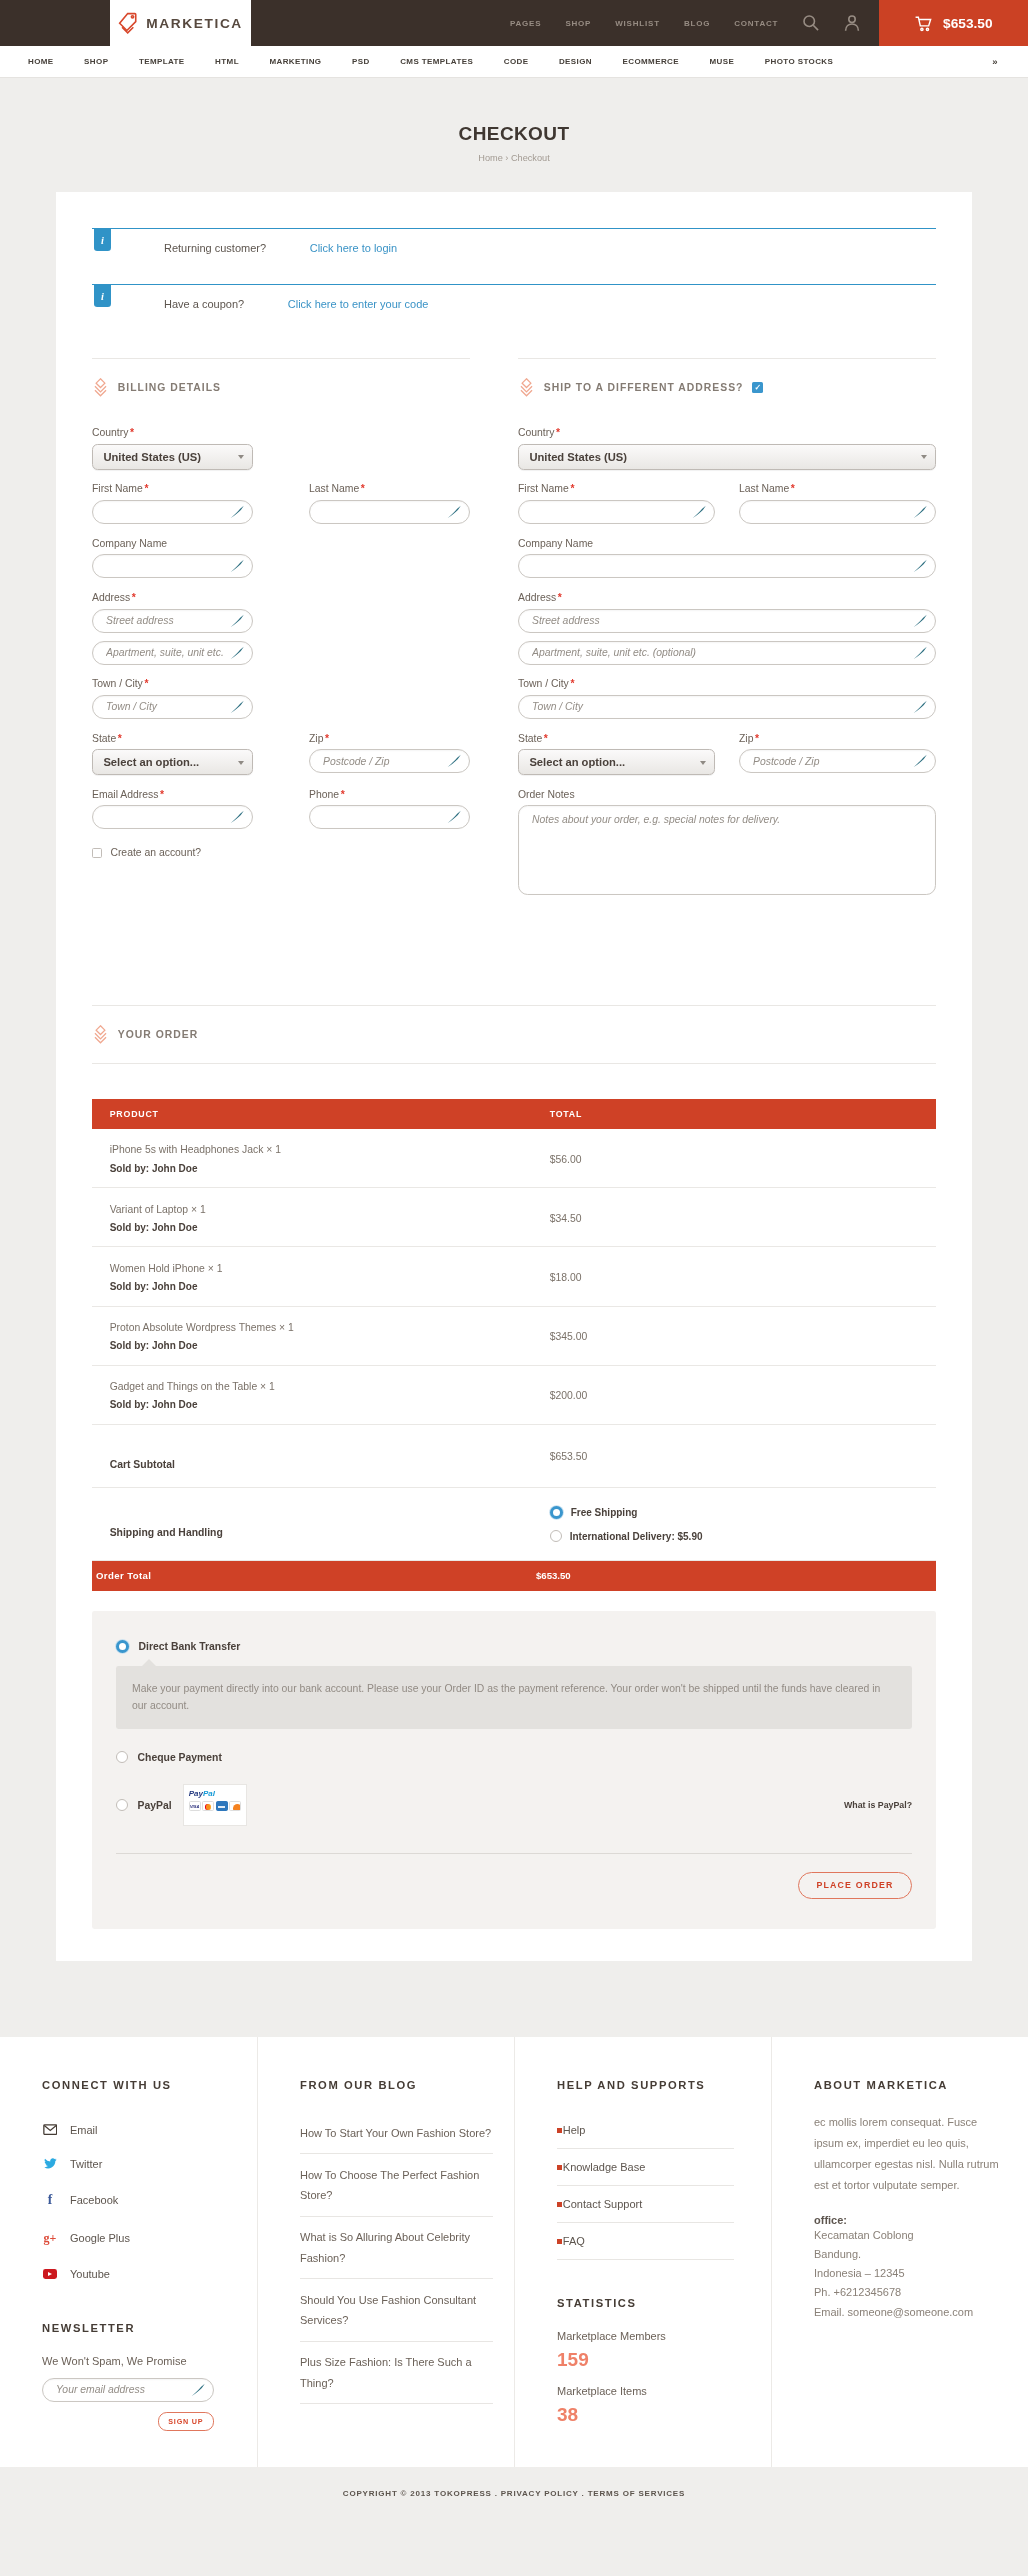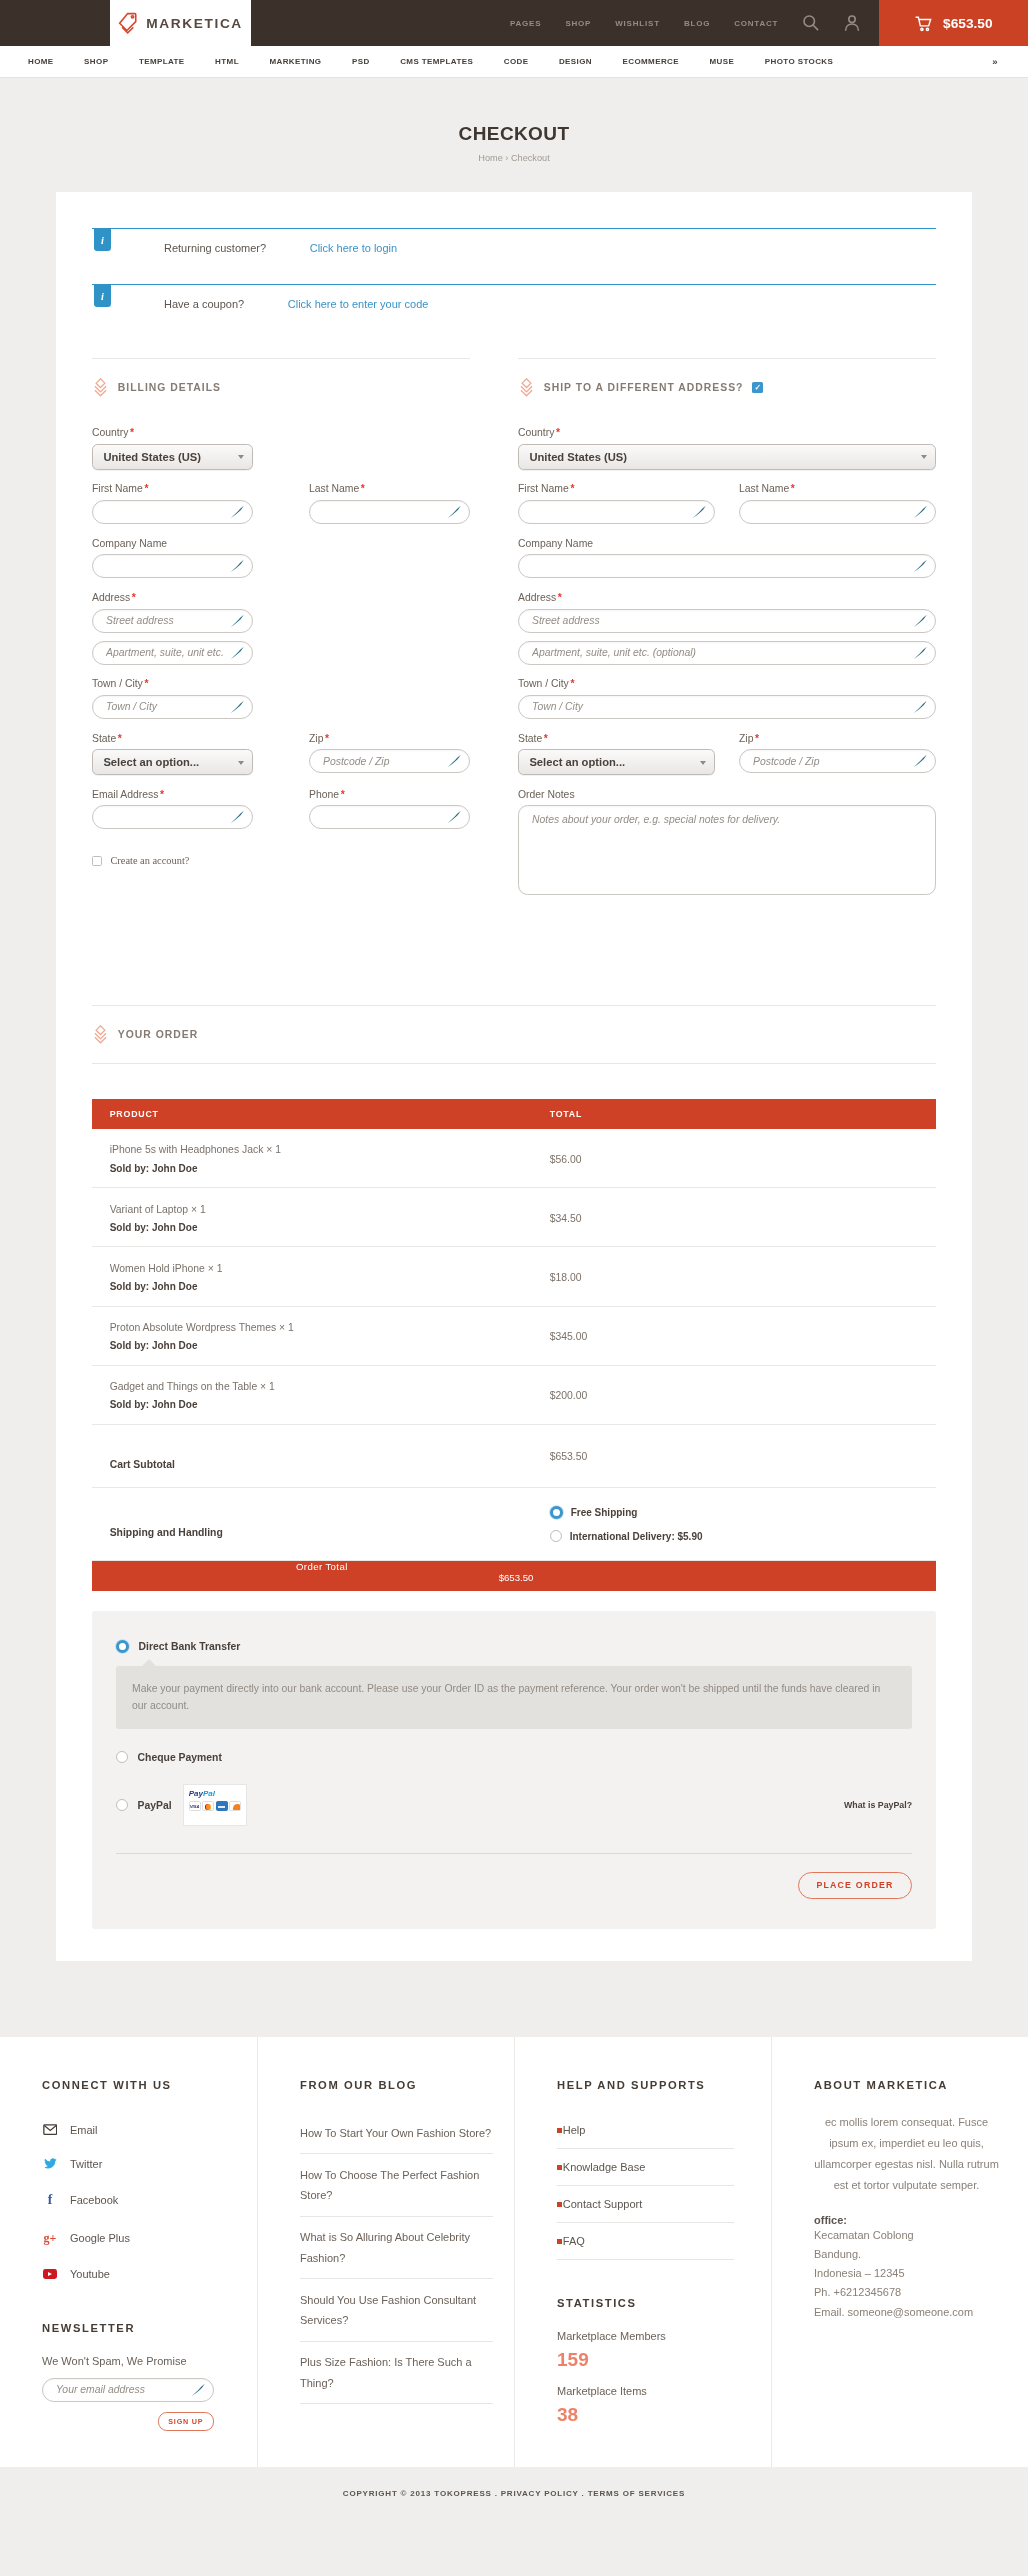--- a/index.html
+++ b/index.html
@@ -47,21 +47,21 @@
   .req { color:#e23a2e; font-weight:bold; margin-left:1.6px; }
   .row2 { display:flex; justify-content:space-between; }
   .w200 { width:161px; } .w245 { width:197px; } .wfull { width:100%; }
   .fake-select { position:relative; height:26px; border:0.8px solid #bfbab5; border-radius:5.6px; background:linear-gradient(#fbfafa,#e9e7e4); box-shadow:0 0.8px 0.8px rgba(0,0,0,.06); display:flex; align-items:center; padding:0 21px 0 10.4px; font-size:11.2px; font-weight:bold; color:#4a413b; cursor:pointer; }
   .fake-select .caret { position:absolute; right:8px; top:10.4px; width:0; height:0; border-left:3.2px solid transparent; border-right:3.2px solid transparent; border-top:4px solid #8f8a84; }
   .pill { position:relative; height:24px; border:0.8px solid #cbc7c2; border-radius:13px; background:#fff; box-shadow:inset 0 0.8px 1.6px rgba(0,0,0,.05); display:flex; align-items:center; padding:0 24px 0 13px; }
   .pill input { border:none; outline:none; width:100%; font-family:inherit; font-size:10.4px; color:#5d554e; background:transparent; }
   .pill input::placeholder { color:#938d86; font-style:italic; }
   .pill .pen { position:absolute; right:7.2px; top:4px; }
   .stack-gap { margin-top:8px; }
-  .chk-row { display:flex; align-items:flex-end; gap:8px; margin-top:12px; font-size:10.4px; color:#6b6158;font-family:Liberation Serif, serif; }
+  .chk-row { display:flex; align-items:flex-end; gap:8px; margin-top:4px; font-size:10.4px; color:#6b6158; }
   .sq-check { width:10.4px; height:10.4px; border:0.8px solid #c2bdb8; border-radius:1.6px; background:#fff; cursor:pointer; }
   .notes-area { border:0.8px solid #cbc7c2; border-radius:9.6px; background:#fff; box-shadow:inset 0 0.8px 1.6px rgba(0,0,0,.05); width:100%; height:90px; padding:8px 13px; }
   .notes-area textarea { border:none; outline:none; resize:none; width:100%; height:100%; font-family:Liberation Sans, sans-serif; font-size:10.4px; color:#5d554e; background:transparent; }
   .notes-area textarea::placeholder { color:#938d86; font-style:italic; }
   
   .order-sec-rule { border-top:0.8px solid #e9e7e4; margin-top:96px; }
   .order-head-row { padding:19px 0; }
   .order-rule2 { border-top:0.8px solid #e9e7e4; }
   .order-table { margin-top:35px; }
   .otable-head { height:30px; background:#cf4126; display:flex; align-items:center; padding-left:17.7px; color:#fff; font-size:8.8px; font-weight:bold; letter-spacing:0.8px; }
@@ -70,21 +70,21 @@
   .order-row .p-name { font-size:10.4px; color:#7a7168; }
   .order-row .p-sold { font-size:10px; font-weight:bold; color:#4a413b; margin-top:7.2px; }
   .order-row .p-total { font-size:10.4px; color:#7a7168; display:flex; align-items:center; }
   .tot-row { display:flex; padding:17.7px 0 17.7px 17.7px; border-bottom:0.8px solid #eae8e5; }
   .tot-row .t-label { width:440px; font-size:10.4px; font-weight:bold; color:#4a413b; display:flex; align-items:center;margin-top:16px; }
   .tot-row .t-value { font-size:10.4px; color:#7a7168; display:flex; align-items:center; }
   .ship-opts { display:flex; flex-direction:column; gap:11.2px; }
   .radio-line { display:flex; align-items:center; gap:8px; font-size:10px; font-weight:bold; color:#4a413b; cursor:pointer; }
   .radio { width:12px; height:12px; border-radius:50%; background:#fff; border:0.8px solid #c2bdb8; flex:0 0 auto; }
   .radio.sel { border:none; background:#fff; box-shadow:0 0 0 0.8px #bfdcee; border:3.2px solid #3a96cd; width:13px; height:13px; }
-  .order-total-bar { height:30px; background:#cf4126; display:flex; align-items:center; padding-left:4px; color:#fff; font-size:9.6px; font-weight:normal;flex-direction:column; }
+  .order-total-bar { height:30px; background:#cf4126; display:flex; align-items:center; padding-left:4px; color:#fff; font-size:9.6px; font-weight:bold; }
   .order-total-bar .colp { letter-spacing:0.4px; }
   
   .payment-box { margin-top:20px; background:#f4f2f0; border-radius:2.4px; padding:29px 24px 30.5px; }
   .pay-method { display:flex; align-items:center; gap:9.6px; font-size:10.4px; font-weight:bold; color:#4a413b; }
   .bank-bubble { position:relative; margin:13px 0 22.5px; background:#e3e1de; border-radius:2.4px; padding:13.7px 16px; font-size:10.4px; line-height:1.7; color:#928b84; }
   .bank-bubble:before { content:""; position:absolute; top:-7.2px; left:26px; border-left:7.2px solid transparent; border-right:7.2px solid transparent; border-bottom:7.2px solid #e3e1de; }
   .cheque-row { margin-bottom:21px; }
   .paypal-row { display:flex; align-items:center; gap:9.6px; }
   .pp-img { width:64px; height:42px; background:#fff; border:0.8px solid #e8e6e3; padding:4px 4.8px 3.2px; margin-left:1.6px; }
   .pp-logo { font-size:8px; font-weight:bold; font-style:italic; }
@@ -116,21 +116,21 @@
   .nl-head { margin-top:30.5px; }
   .nl-note { font-size:11px; color:#6b6158; margin-bottom:11.2px; }
   .nl-wrap { width:172px; }
   .signup-btn { display:block; margin:9.6px 0 0 auto; padding:4px 9.6px; border-radius:8.8px; border:0.8px solid #e0775d; background:#fff; color:#d8472b; font-family:inherit; font-size:7.2px; font-weight:bold; letter-spacing:0.8px; cursor:pointer; }
   .help-item { display:flex; align-items:center; gap:1px; padding:12px 0; border-bottom:0.8px solid #e8e6e3; font-size:11px; color:#5d554e; cursor:pointer; width:177px; }
   .help-item:first-of-type { padding-top:3.2px; }
   .sq-bullet { width:4.8px; height:4.8px; background:#cc4227; flex:0 0 auto; }
   .stats-head { margin-top:37px; }
   .stat-label { font-size:11px; color:#6b6158; margin-top:14.5px; }
   .stat-value { font-size:19px; font-weight:bold; color:#ef8168; margin-top:6.4px; }
-  .about-text { font-size:11px; line-height:1.9; color:#8a8178; width:185px;text-align:center; }
+  .about-text { font-size:11px; line-height:1.9; color:#8a8178; width:185px; }
   .office-label { font-size:11px; font-weight:bold; color:#5d554e; margin-top:17.7px; }
   .about-line { font-size:11px; line-height:1.75; color:#8a8178; }
   .bottom-bar { background:#efeeec; height:53px; display:flex; align-items:center; justify-content:center; }
   .bottom-bar .bb-text { font-size:8px; font-weight:bold; letter-spacing:0.8px; color:#5d554e; }
   svg { display:block; }
 </style>
 </head>
 <body>
 
 <div class="top-header">

